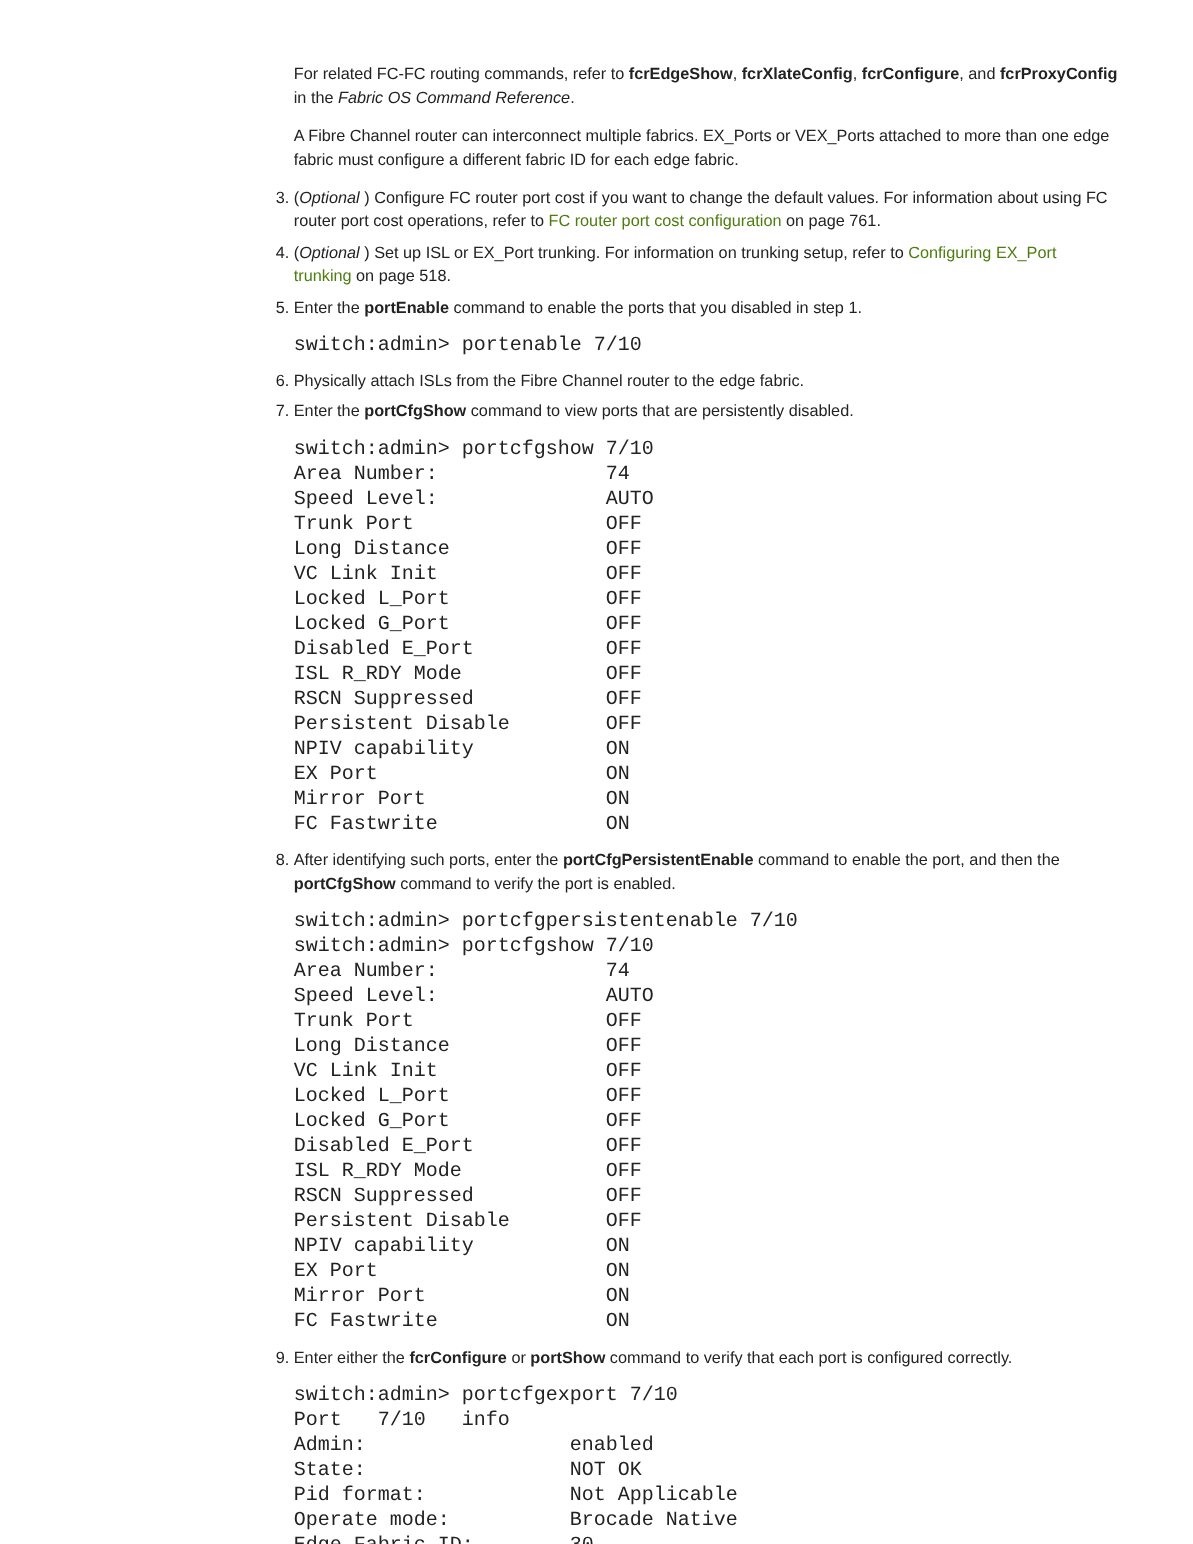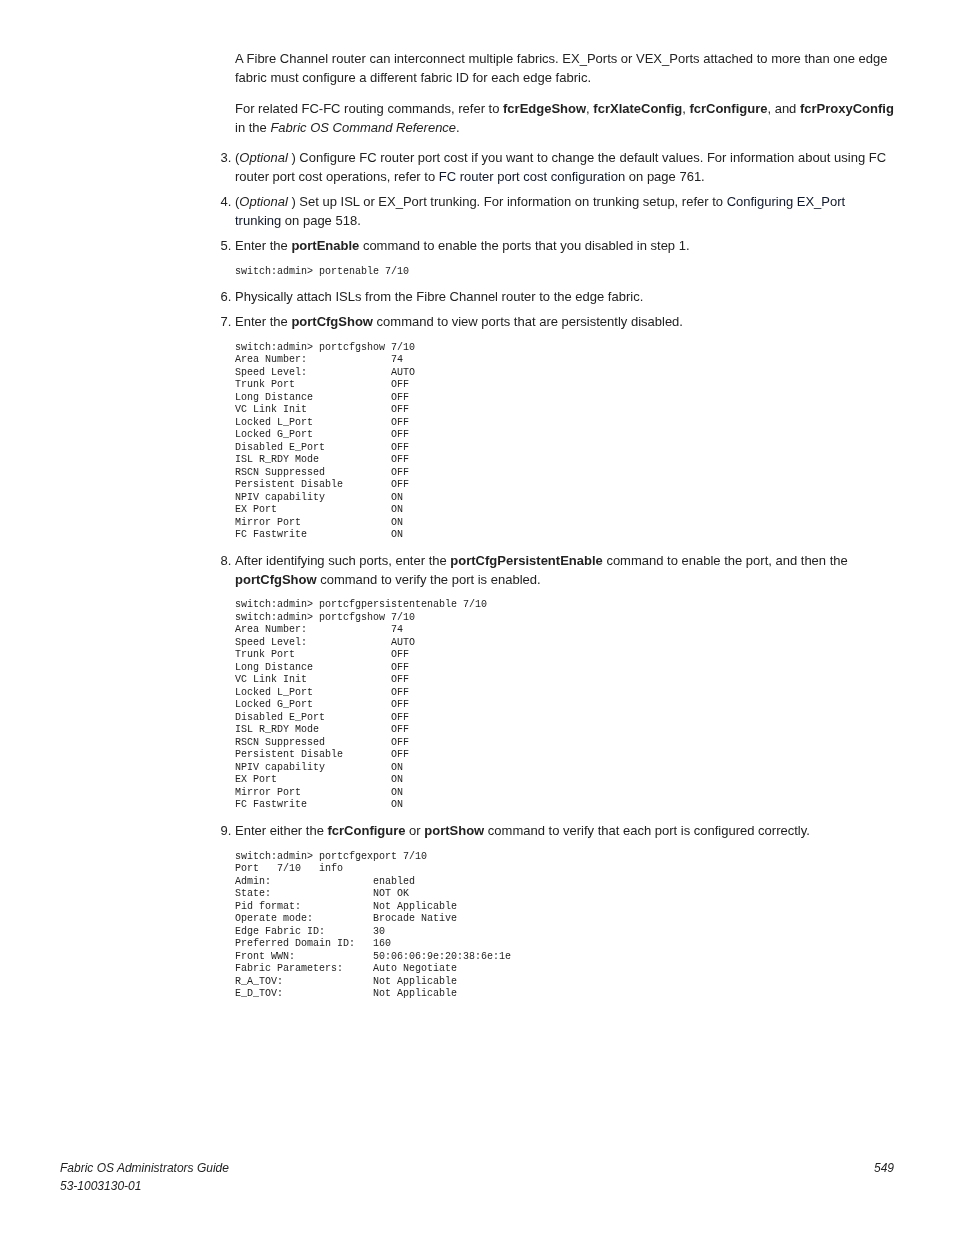--- a/index.html
+++ b/index.html
@@ -36,28 +36,28 @@
   }
   ol li {
     margin-bottom: 6px;
   }
   li .para {
     margin-top: 10px;
     margin-bottom: 10px;
   }
   pre {
     font-family: "Courier New", monospace;
-    font-size: 10px;
+    font-size: 16px;
     line-height: 1.25;
     margin: 10px 0 10px 0;
     white-space: pre;
   }
   .bold { font-weight: bold; }
   .italic { font-style: italic; }
-  .link { color: #0f172a; }
+  .link { color: #4d7c0f; }
   .intro-para {
     margin-bottom: 12px;
   }
   .footer {
     position: absolute;
     bottom: 40px;
     left: 60px;
     right: 60px;
     font-style: italic;
     font-size: 12px;
@@ -66,25 +66,25 @@
   }
   .footer-right { font-style: italic; }
 </style>
 </head>
 <body>
 
 <div class="page">
 
   <div class="content">
 
-    <div class="intro-para">A Fibre Channel router can interconnect multiple fabrics. EX_Ports or VEX_Ports attached to more than one edge fabric must configure a different fabric ID for each edge fabric.</div>
-
     <div class="intro-para">
       <span>For related FC-FC routing commands, refer to </span><span class="bold">fcrEdgeShow</span><span>, </span><span class="bold">fcrXlateConfig</span><span>, </span><span class="bold">fcrConfigure</span><span>, and </span><span class="bold">fcrProxyConfig</span><span> in the </span><span class="italic">Fabric OS Command Reference</span><span>.</span>
     </div>
+
+    <div class="intro-para">A Fibre Channel router can interconnect multiple fabrics. EX_Ports or VEX_Ports attached to more than one edge fabric must configure a different fabric ID for each edge fabric.</div>
 
     <div class="list-body">
     <ol start="3">
       <li>
         <span>(</span><span class="italic">Optional </span><span>) Configure FC router port cost if you want to change the default values. For information about using FC router port cost operations, refer to </span><span class="link">FC router port cost configuration</span><span> on page 761.</span>
       </li>
       <li>
         <span>(</span><span class="italic">Optional </span><span>) Set up ISL or EX_Port trunking. For information on trunking setup, refer to </span><span class="link">Configuring EX_Port trunking</span><span> on page 518.</span>
       </li>
       <li>

